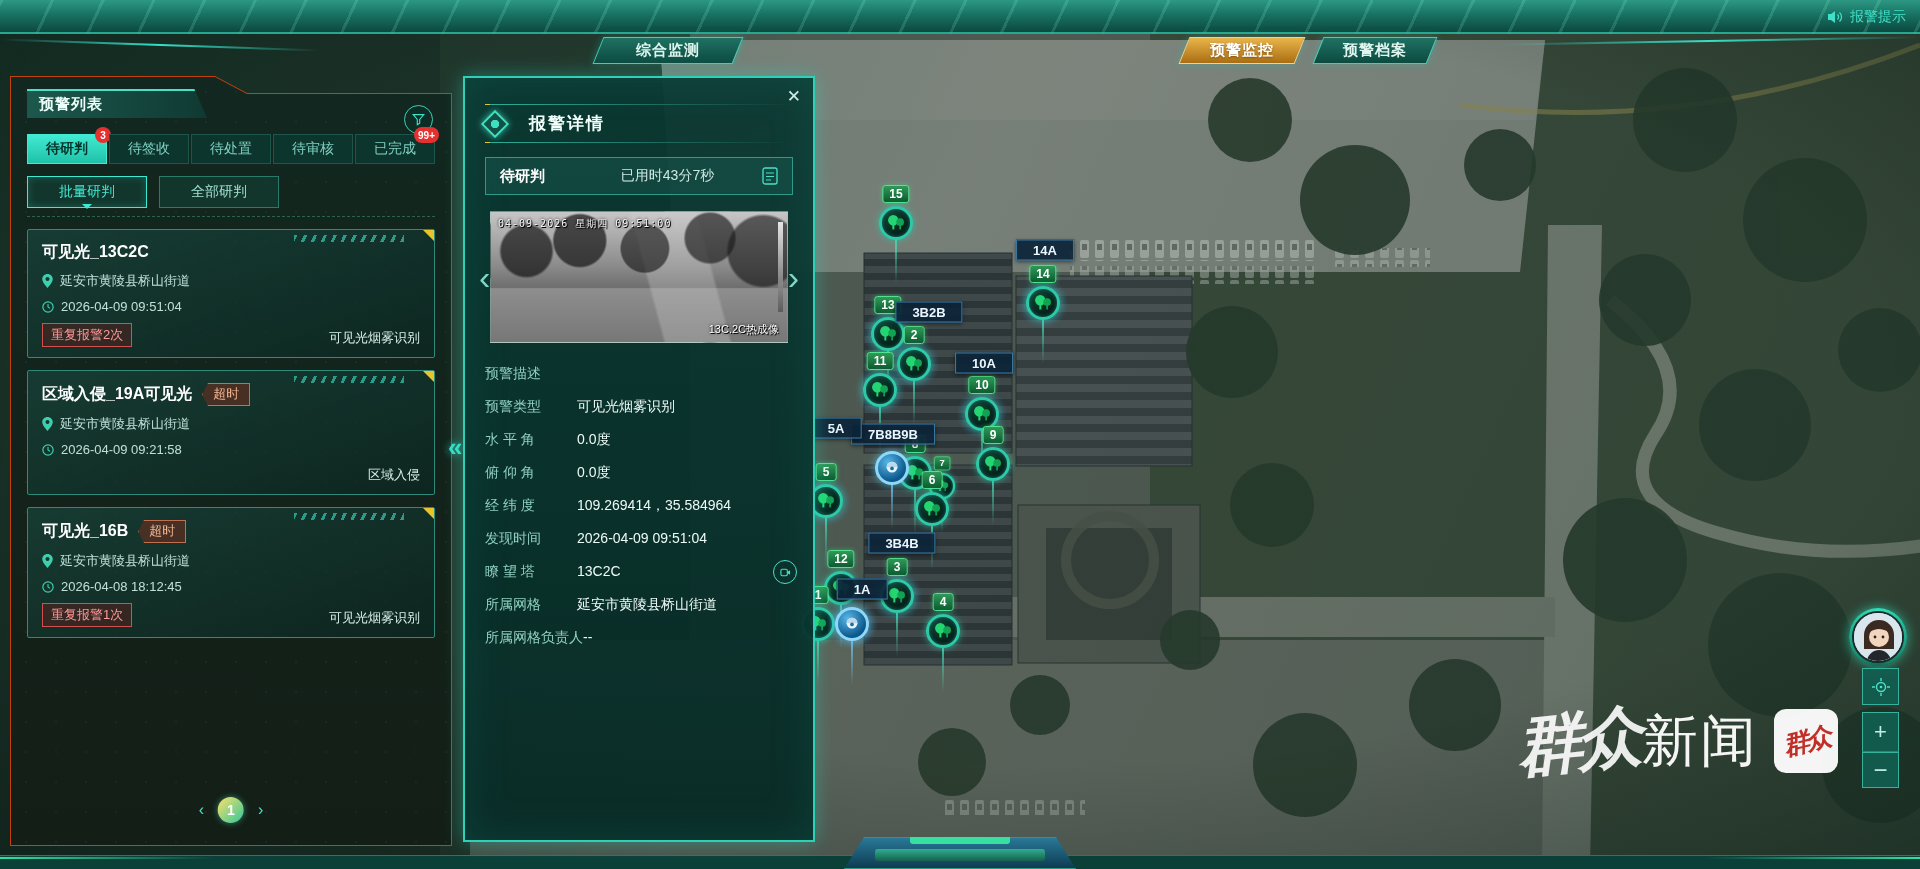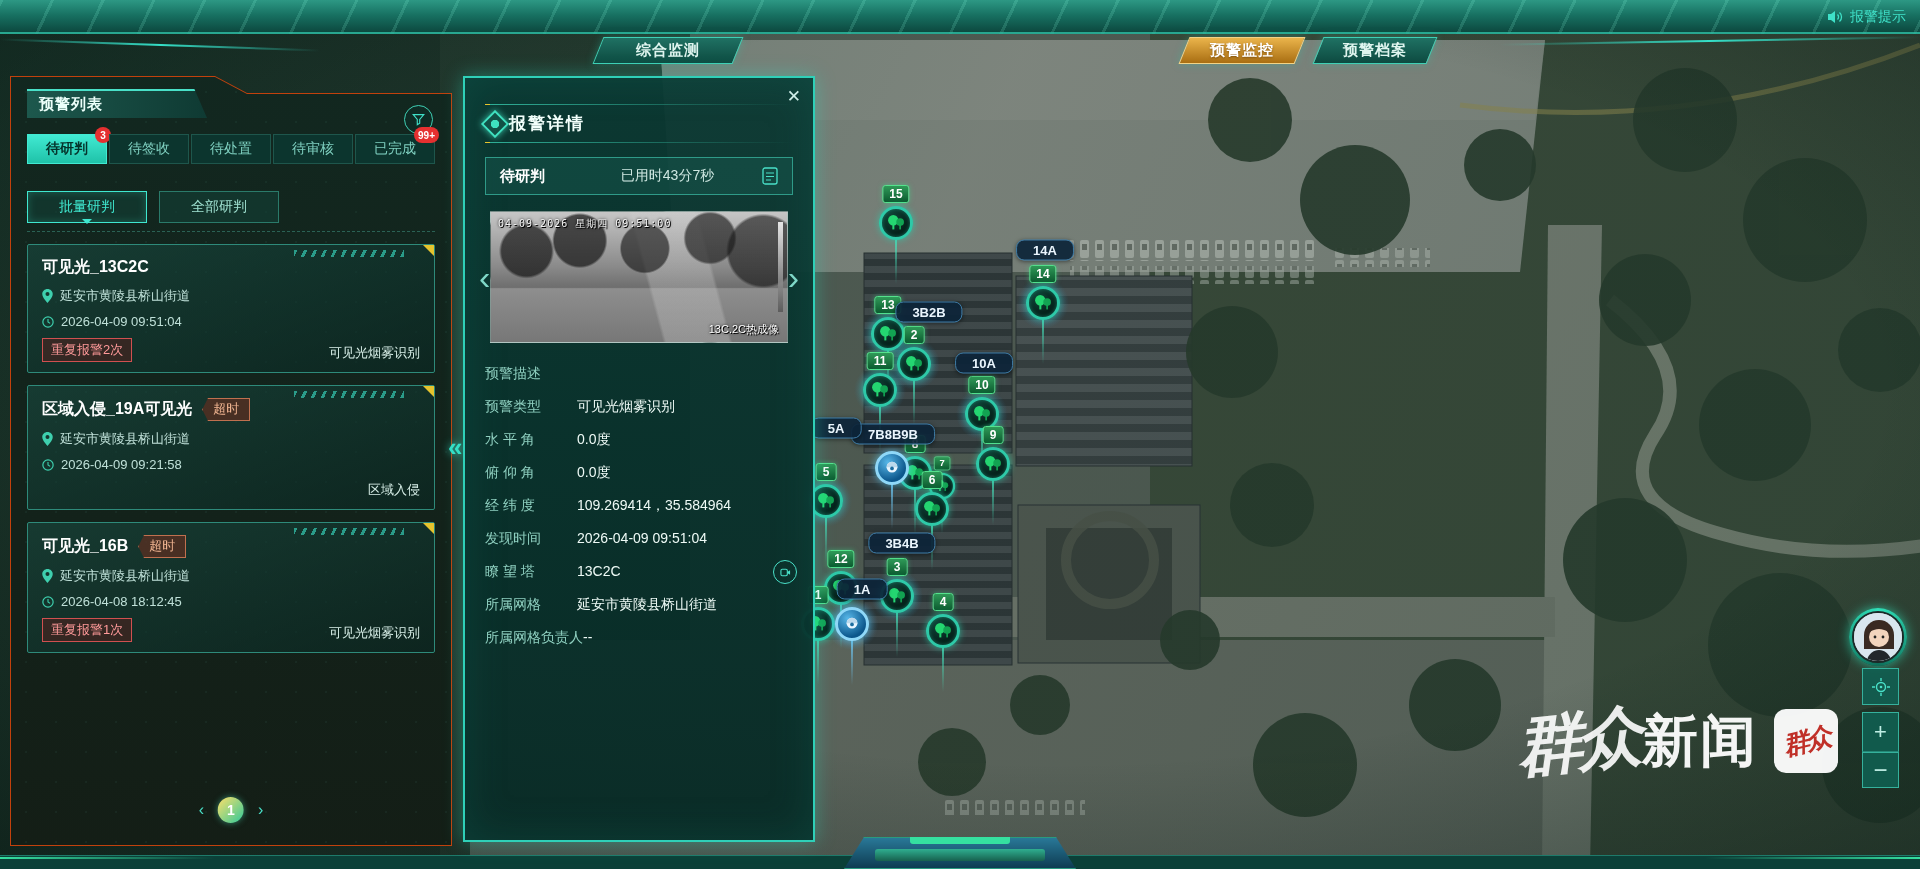--- a/index.html
+++ b/index.html
@@ -26,21 +26,21 @@
   .marker .tag{position:absolute;bottom:37px;left:50%;transform:translateX(-50%);
     background:linear-gradient(180deg,#2f9a58,#0c5a2f);border:1px solid #55e28c;border-radius:3px;
     color:#fff;font-size:12px;font-weight:bold;padding:1px 6px;line-height:14px;white-space:nowrap;
     box-shadow:0 0 5px rgba(60,220,140,.5);}
   .marker.small{transform:translate(-50%,-50%) scale(.78);}
   .marker.camera .circle{background:radial-gradient(circle at 35% 30%,#57b7e8,#0c5astrong 70%);
     background:radial-gradient(circle at 35% 30%,#57b7e8,#0c578c 70%);border-color:#8fd8f8;
     box-shadow:0 0 8px rgba(90,200,240,.8);}
   .marker.camera .stem{background:linear-gradient(180deg,rgba(110,200,245,.9),rgba(110,200,245,0));}
   .area-label{position:absolute;transform:translate(-50%,-50%);z-index:3;
-    background:rgba(12,36,56,.92);border:1px solid #3d7ba6;border-radius:8px;color:#eaf5fd;
+    background:rgba(12,36,56,.92);border:1px solid #3d7ba6;border-radius:0;color:#eaf5fd;
     font-size:13px;font-weight:bold;padding:2px 16px;white-space:nowrap;box-shadow:0 1px 4px rgba(0,0,0,.5);}
 
   
   .hdr{position:absolute;left:0;top:0;right:0;height:34px;z-index:6;
     background:linear-gradient(180deg,#2d9884,#177061 45%,#0b443b);}
   .hdr::before{content:'';position:absolute;inset:0;
     background:repeating-linear-gradient(115deg,rgba(140,255,225,.16) 0 3px,transparent 3px 46px);}
   .hdr::after{content:'';position:absolute;left:0;right:0;bottom:0;height:2px;background:#2fbfa5;opacity:.8;}
   .title-plate{position:absolute;left:50%;top:0;transform:translateX(-50%);width:372px;height:50px;z-index:7;
     background:linear-gradient(180deg,#13544a,#082e28);clip-path:polygon(0 0,100% 0,85% 100%,15% 100%);
@@ -75,21 +75,21 @@
   .tabs{display:flex;gap:2px;margin-top:16px;}
   .tab{flex:1;height:28px;background:#0c352e;border:1px solid #1e564c;color:#7fd0c0;font-size:14px;
     display:flex;align-items:center;justify-content:center;position:relative;cursor:pointer;}
   .tab.active{background:linear-gradient(180deg,#41ead2,#1fc2a8);color:#05342c;font-weight:bold;border-color:#41ead2;}
   .tab .badge{position:absolute;top:-8px;right:-5px;min-width:16px;height:16px;border-radius:9px;
     background:#e53030;color:#fff;font-size:10px;font-weight:bold;display:flex;align-items:center;
     justify-content:center;padding:0 4px;box-sizing:border-box;}
   .subtabs{display:flex;gap:12px;margin-top:12px;padding-bottom:8px;
     border-bottom:1px dashed rgba(90,210,185,.35);}
   .subtab{width:118px;height:30px;background:rgba(18,66,57,.55);border:1px solid #2a7a6a;color:#9fe0d0;
-    font-size:14px;display:flex;align-items:center;justify-content:center;cursor:pointer;position:relative;margin-top:15px;}
+    font-size:14px;display:flex;align-items:center;justify-content:center;cursor:pointer;position:relative;}
   .subtab.active{color:#3fe8d0;border-color:#3fe8d0;box-shadow:inset 0 0 8px rgba(63,232,208,.25);}
   .subtab.active::after{content:'';position:absolute;bottom:-7px;left:50%;transform:translateX(-50%);
     border:5px solid transparent;border-top-color:#3fe8d0;}
   .card{position:relative;margin-top:12px;border:1px solid #2e8a7a;border-radius:2px;
     background:linear-gradient(160deg,rgba(26,82,72,.5),rgba(9,40,35,.6));padding:12px 14px 10px;}
   .card::before{content:'';position:absolute;top:5px;right:30px;width:110px;height:7px;
     background:repeating-linear-gradient(115deg,#2fae9a 0 3px,transparent 3px 9px);opacity:.85;}
   .card::after{content:'';position:absolute;top:0;right:0;border-style:solid;border-width:0 11px 11px 0;
     border-color:transparent #e5c42e transparent transparent;}
   .card-title{color:#fff;font-size:16px;font-weight:bold;display:flex;align-items:center;gap:10px;}
@@ -110,21 +110,21 @@
 
   
   .modal{position:absolute;left:463px;top:76px;width:352px;height:766px;z-index:9;box-sizing:border-box;
     border:2px solid #2fd0b8;background:linear-gradient(180deg,rgba(10,56,50,.95),rgba(7,42,37,.95));
     box-shadow:0 0 18px rgba(40,220,190,.4),inset 0 0 40px rgba(18,110,95,.3);}
   .modal-close{position:absolute;top:8px;right:12px;color:#cfeee8;font-size:17px;cursor:pointer;}
   .m-head{margin:26px 20px 0;position:relative;padding:8px 0;}
   .m-head::before,.m-head::after{content:'';position:absolute;left:0;right:0;height:1px;
     background:linear-gradient(90deg,#e5c42e 0 5px,#2fae96 5px,rgba(47,174,150,0));}
   .m-head::before{top:0;} .m-head::after{bottom:0;}
-  .m-head-row{display:flex;align-items:center;gap:4px;}
+  .m-head-row{display:flex;align-items:center;gap:24px;}
   .diamond{width:16px;height:16px;transform:rotate(45deg);border:2px solid #3fe0c0;
     background:radial-gradient(circle,#3fe0c0 35%,rgba(63,224,192,.15) 40%);box-shadow:0 0 7px rgba(63,224,192,.8);}
   .m-title{color:#f2fffb;font-size:17px;font-weight:bold;letter-spacing:2px;}
   .status-bar{margin:14px 20px 0;height:36px;border:1px solid #2f9a88;background:rgba(26,96,86,.38);
     display:flex;align-items:center;padding:0 14px;}
   .status-bar .st{color:#fff;font-size:15px;font-weight:bold;}
   .status-bar .el{flex:1;text-align:center;color:#cfe8e2;font-size:14px;padding-left:28px;}
   .carousel{position:relative;margin:16px 14px 0;}
   .car-arrow{position:absolute;top:50%;transform:translateY(-50%);color:#7fd8c8;font-size:34px;
     line-height:1;cursor:pointer;user-select:none;}
@@ -169,21 +169,21 @@
   .ctrl-btn{position:absolute;left:1862px;width:37px;background:rgba(16,96,82,.88);
     border:1px solid rgba(73,224,200,.65);color:#bfeee4;display:flex;align-items:center;
     justify-content:center;cursor:pointer;box-sizing:border-box;}
   .ctrl-locate{top:668px;height:37px;}
   .ctrl-zoom-in{top:712px;height:40px;font-size:22px;border-bottom:1px solid rgba(73,224,200,.35);}
   .ctrl-zoom-out{top:752px;height:36px;font-size:24px;}
   .watermark{position:absolute;left:1516px;top:708px;z-index:4;display:flex;align-items:center;
     pointer-events:none;}
   .wm-script{font-family:"DejaVu Serif",serif;font-style:italic;font-weight:bold;font-size:66px;
     color:rgba(255,255,255,.9);transform:rotate(-6deg);letter-spacing:-6px;line-height:1;}
-  .wm-bold{font-size:56px;font-weight:700;color:rgba(255,255,255,.95);letter-spacing:2px;line-height:1;
+  .wm-bold{font-size:56px;font-weight:400;color:rgba(255,255,255,.95);letter-spacing:2px;line-height:1;
     margin-left:6px;}
   .wm-logo{width:64px;height:64px;margin-left:16px;border-radius:12px;background:rgba(255,255,255,.95);
     display:flex;align-items:center;justify-content:center;overflow:hidden;}
   .wm-logo span{font-family:"DejaVu Serif",serif;font-style:italic;font-weight:bold;font-size:26px;
     color:#c03028;transform:rotate(-14deg);letter-spacing:-3px;}
 
   
   .bottom-bar{position:absolute;left:0;right:0;bottom:0;height:13px;z-index:5;background:#0b4038;
     border-top:1px solid #1e7a6a;}
   .bb-line{position:absolute;bottom:10px;height:2px;z-index:5;}

